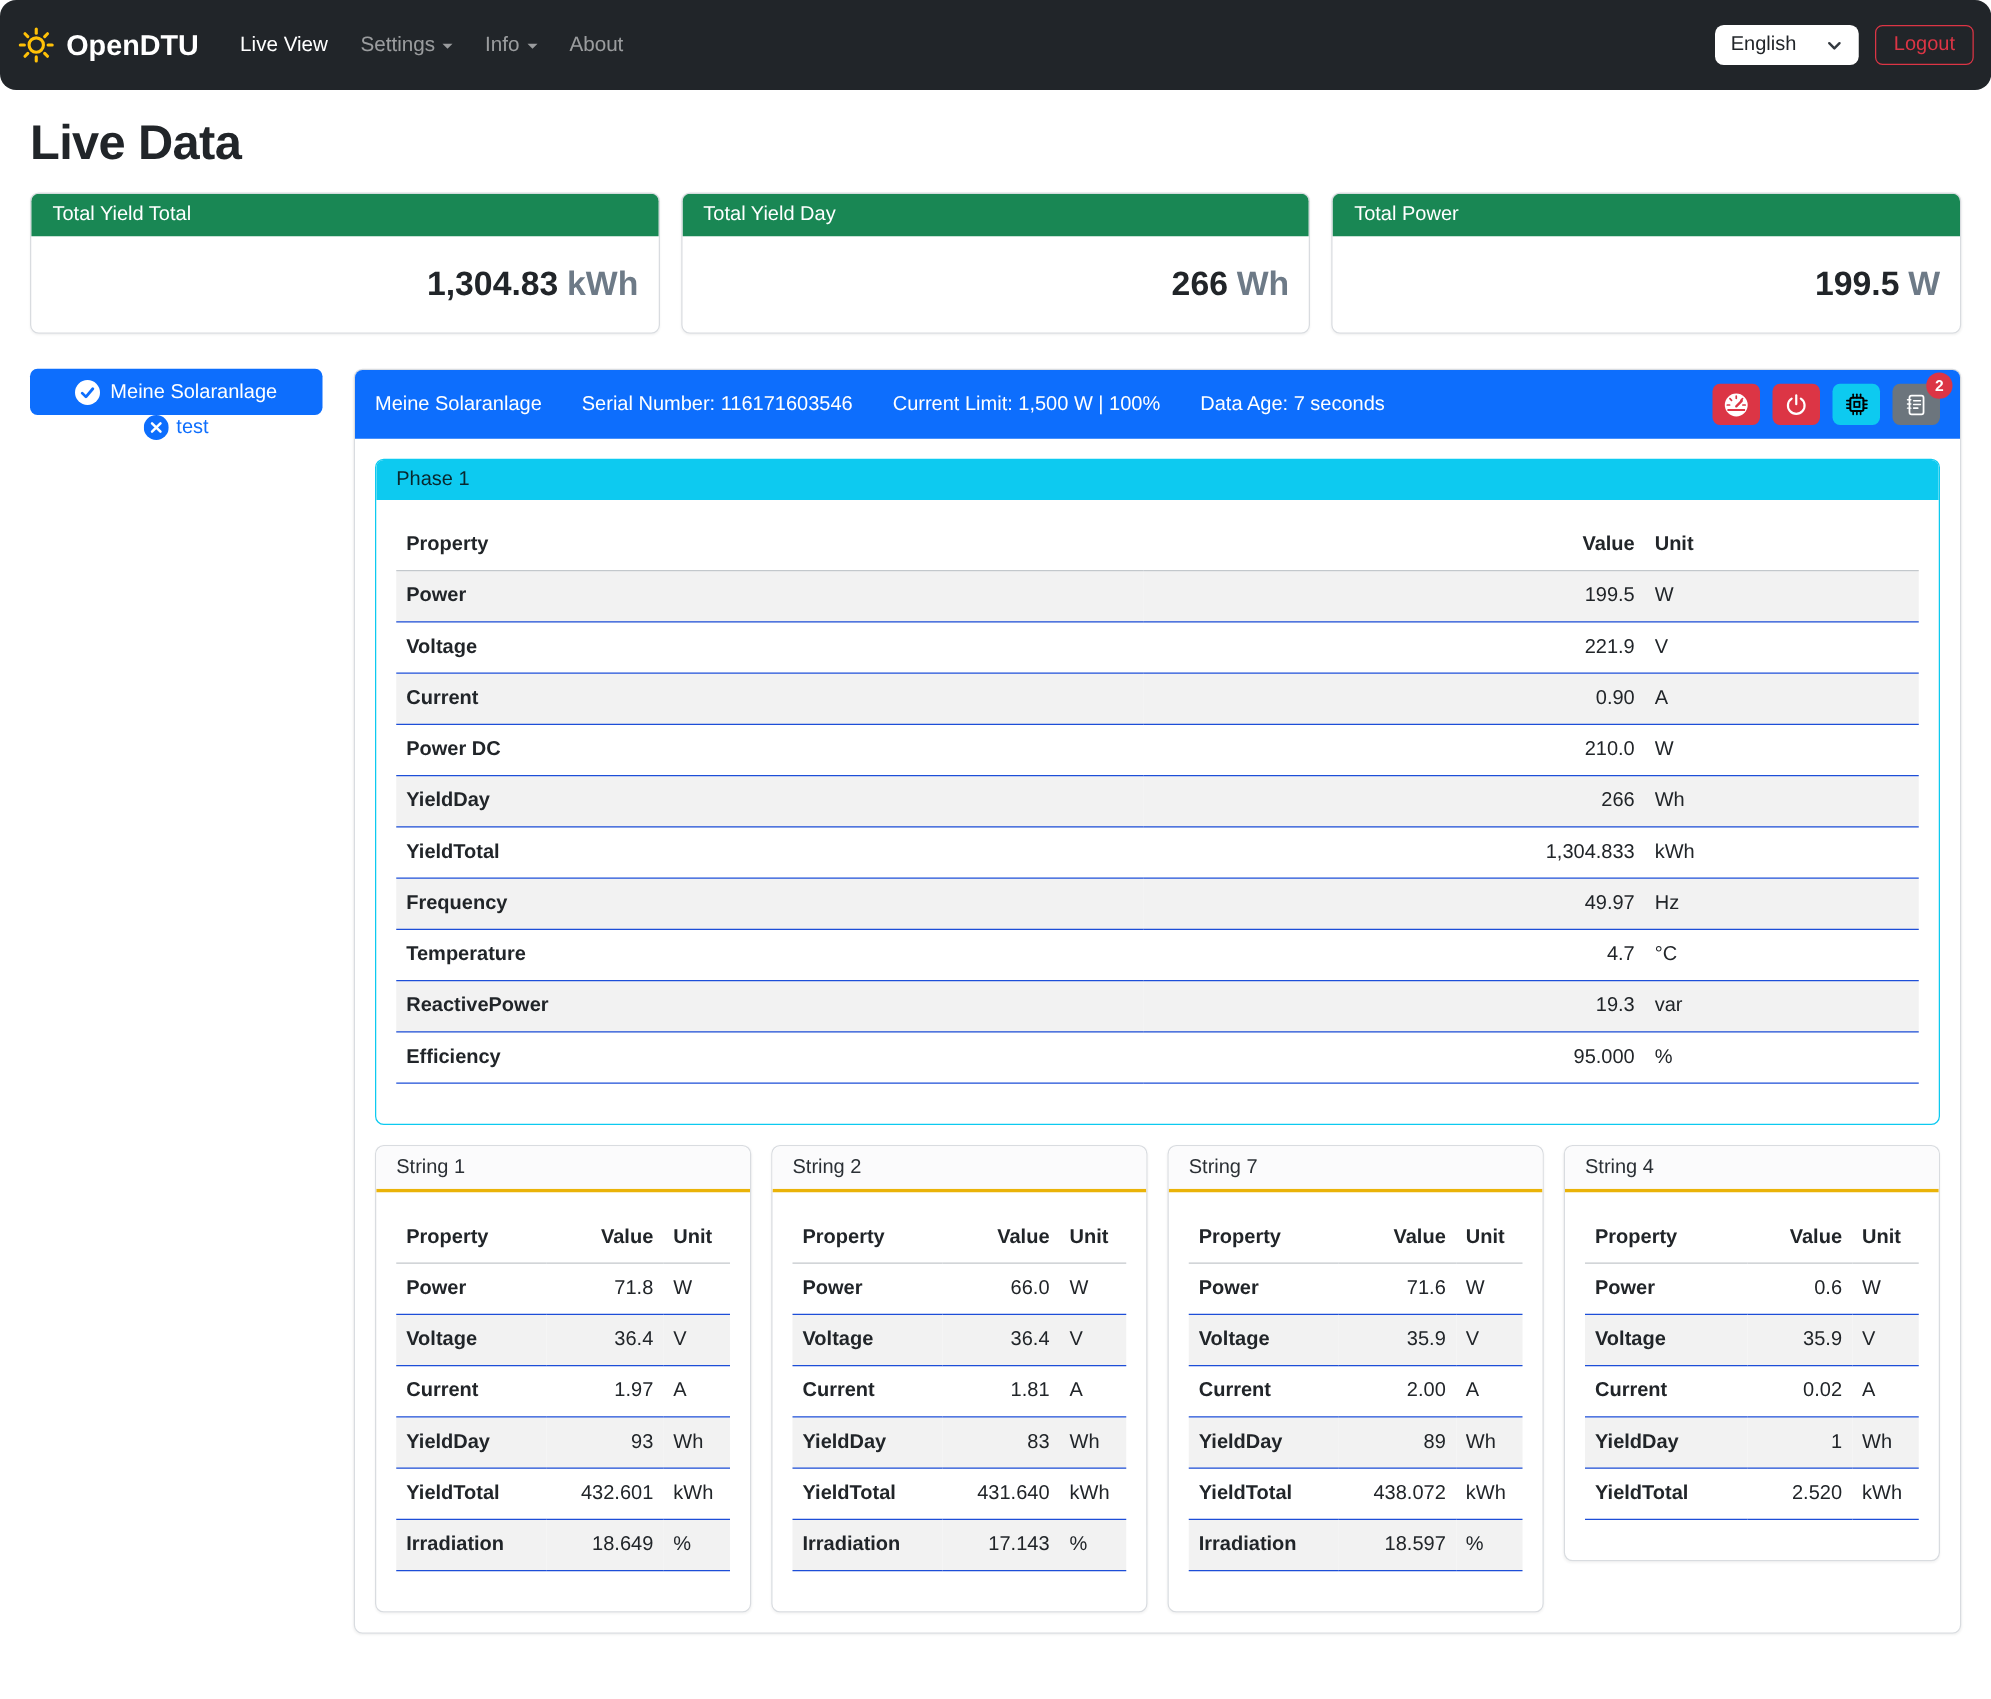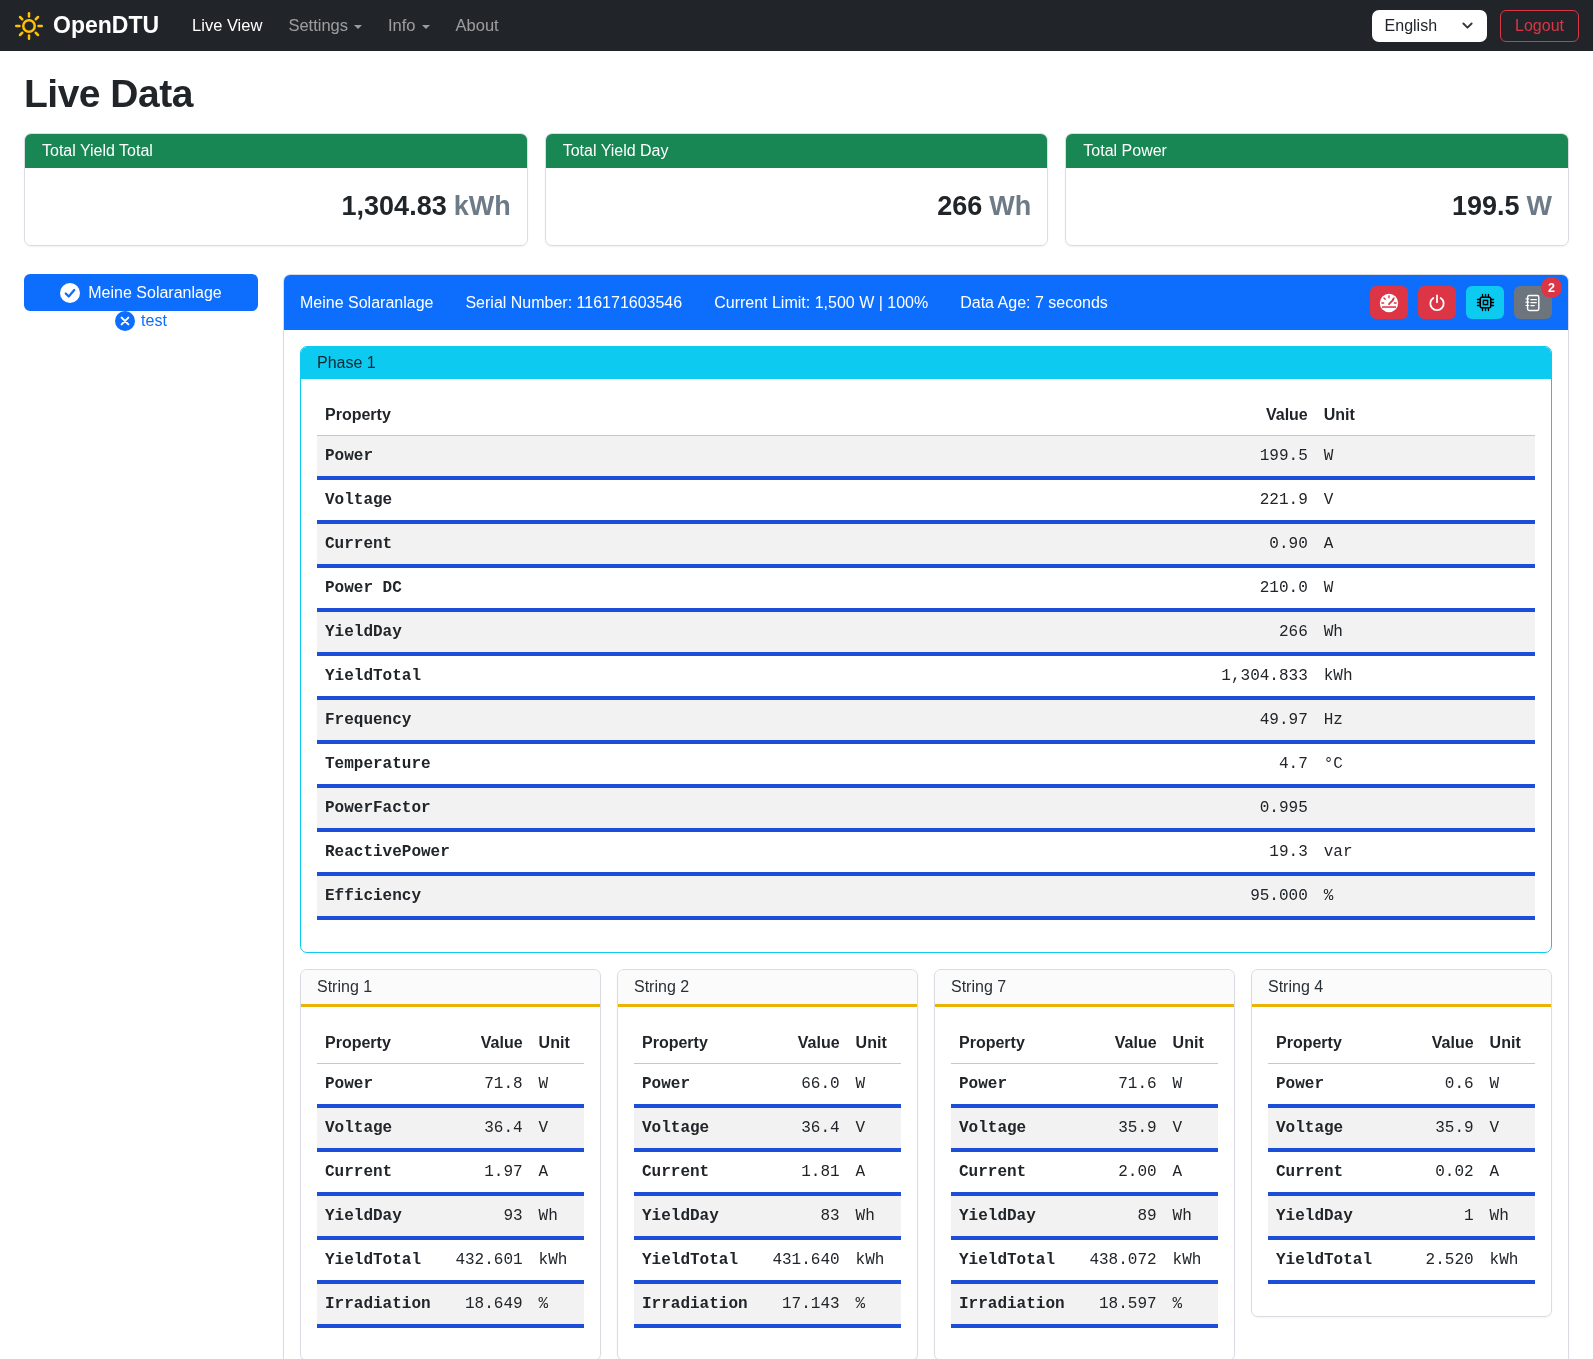--- a/index.html
+++ b/index.html
@@ -1,20 +1,20 @@
 <!DOCTYPE html>
 <html><head>
 <meta charset="utf-8">
 <style>
   * { box-sizing: border-box; }
   html,body { margin:0; padding:0; background:#fff; color:#212529;
     font-family:"Liberation Sans","DejaVu Sans",sans-serif; }
 
   
-  .navbar { background:#212529; height:51px; display:flex; align-items:center; padding:0 14px; }
+  .navbar { background:#212529; height:72px; display:flex; align-items:center; padding:0 14px;border-radius:13px; }
   .brand { display:flex; align-items:center; gap:9px; color:#fff; font-size:23px; font-weight:700; cursor:pointer; }
   .nav-links { display:flex; margin-left:20px; align-items:center; }
   .nav-link { color:rgba(255,255,255,.55); font-size:16.5px; padding:8px 13px; cursor:pointer; white-space:nowrap; }
   .nav-link.active { color:#fff; }
   .caret { display:inline-block; border-left:4px solid transparent; border-right:4px solid transparent;
     border-top:4.6px solid currentColor; margin-left:6px; vertical-align:2px; }
   .nav-right { margin-left:auto; display:flex; align-items:center; gap:13px; }
   .lang-select { background:#fff; color:#212529; border-radius:7px; padding:7px 13px; display:flex;
     align-items:center; gap:24px; font-size:16px; cursor:pointer; }
   .logout-btn { background:transparent; border:1px solid #dc3545; color:#dc3545; border-radius:6px;
@@ -57,21 +57,21 @@
   .inv-body { padding:16px; }
 
   .phase-card { border:1px solid #0dcaf0; border-radius:7px; margin-bottom:16px; overflow:hidden; }
   .phase-header { background:#0dcaf0; color:#09282e; padding:7px 16px; font-size:16px; }
   .phase-body { padding:16px 16px 32px 16px; }
 
   
   table.data { width:100%; border-collapse:collapse; font-size:16px; }
   table.data th, table.data td { padding:8px; line-height:24px; }
   table.data thead tr { border-bottom:1px solid #c3c8cc; }
-  table.data tbody tr { border-bottom:4px solid #1d4ed8;font-family:Liberation Mono, monospace; }
+  table.data tbody tr { border-bottom:1px solid #1d4ed8; }
   th.prop, table.data th[data-name="property-cell"] { text-align:left; font-weight:700; }
   .val, th.val-h { text-align:right; }
   .unitc, th.unit-h { text-align:left; }
   .phase-card .unit-col { width:18%; }
   .string-card .unit-col { width:20%; }
   .stripe-odd tbody tr:nth-child(odd) { background:#f2f2f2; }
   .stripe-even tbody tr:nth-child(even) { background:#f2f2f2; }
 
   
   .strings-row { display:flex; gap:16px; align-items:flex-start; }
@@ -285,25 +285,20 @@
                     <th data-name="property-cell">Frequency</th>
                     <td data-name="value-cell" class="val">49.97</td>
                     <td data-name="unit-cell" class="unitc unit-col">Hz</td>
                   </tr>
                   <tr data-name="table-row">
                     <th data-name="property-cell">Temperature</th>
                     <td data-name="value-cell" class="val">4.7</td>
                     <td data-name="unit-cell" class="unitc unit-col">°C</td>
                   </tr>
                   <tr data-name="table-row">
-                    <th data-name="property-cell">PowerFactor</th>
-                    <td data-name="value-cell" class="val">0.995</td>
-                    <td data-name="unit-cell" class="unitc unit-col"></td>
-                  </tr>
-                  <tr data-name="table-row">
                     <th data-name="property-cell">ReactivePower</th>
                     <td data-name="value-cell" class="val">19.3</td>
                     <td data-name="unit-cell" class="unitc unit-col">var</td>
                   </tr>
                   <tr data-name="table-row">
                     <th data-name="property-cell">Efficiency</th>
                     <td data-name="value-cell" class="val">95.000</td>
                     <td data-name="unit-cell" class="unitc unit-col">%</td>
                   </tr>
                 </tbody>

